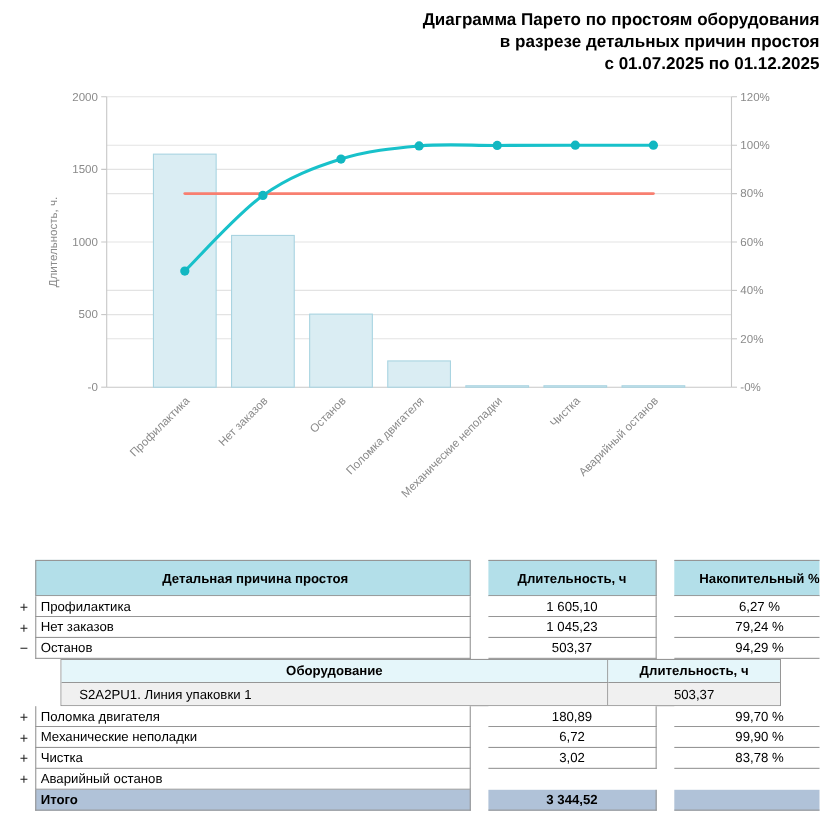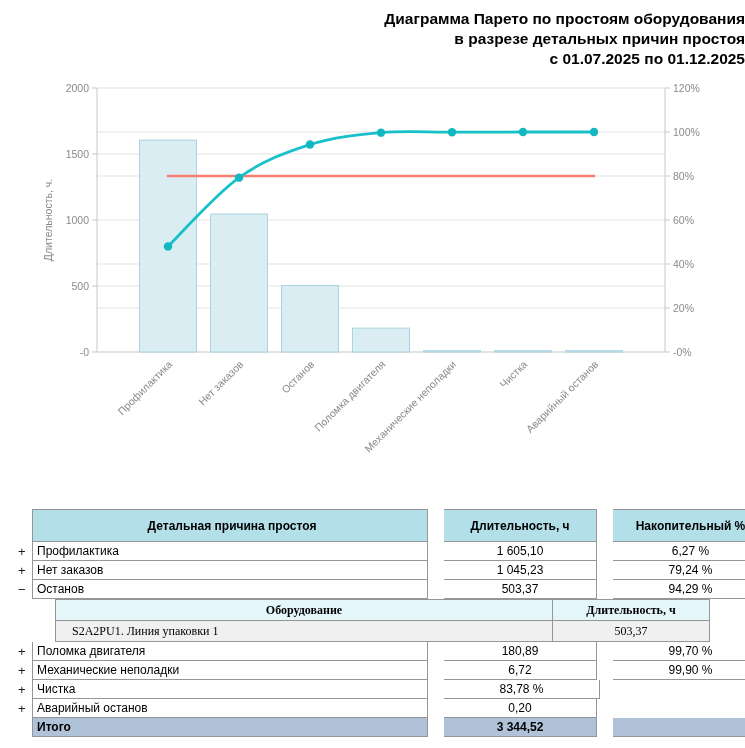--- a/index.html
+++ b/index.html
@@ -37,21 +37,20 @@
   }
   .t-data .t-cell{height:19px;}
   .c-reason{width:396px;flex:0 0 396px;padding-left:4px;}
   .c-dur{width:153px;flex:0 0 153px;justify-content:center;}
   .c-cum{width:156px;flex:0 0 156px;justify-content:center;}
   .t-total .t-cell{background:var(--total-bg);font-weight:bold;height:19px;}
   
   .sub-table{
     margin-left:37px;width:655px;box-sizing:border-box;
     border:1px solid var(--tbl-border);
-    font-family:Liberation Serif, serif;
   }
   .s-row{display:flex;}
   .s-cell{
     box-sizing:border-box;display:flex;align-items:center;overflow:hidden;white-space:nowrap;
   }
   .s-head .s-cell{
     background:var(--subhead-bg);font-weight:bold;justify-content:center;height:21px;
     border-bottom:1px solid var(--tbl-border);
   }
   .s-data .s-cell{background:var(--subrow-bg);height:20px;}
@@ -198,30 +197,30 @@
         <div class="t-cell c-dur">6,72</div>
         <div class="t-cell c-cum">99,90 %</div>
       </div>
     </div>
     <div class="t-row t-data">
       <div class="t-gutter">
         <div class="">+</div>
       </div>
       <div class="t-cells">
         <div class="t-cell first c-reason">Чистка</div>
+        <div class="t-cell c-dur">3,02</div>
         <div class="t-cell c-cum">83,78 %</div>
       </div>
     </div>
     <div class="t-row t-data">
       <div class="t-gutter">
         <div class="">+</div>
       </div>
       <div class="t-cells">
         <div class="t-cell first c-reason">Аварийный останов</div>
-        <div class="t-cell c-dur">0,20</div>
       </div>
     </div>
     <div class="t-row t-total">
       <div class="t-gutter"></div>
       <div class="t-cells">
         <div class="t-cell first c-reason">Итого</div>
         <div class="t-cell c-dur">3 344,52</div>
         <div class="t-cell c-cum"></div>
       </div>
     </div>

